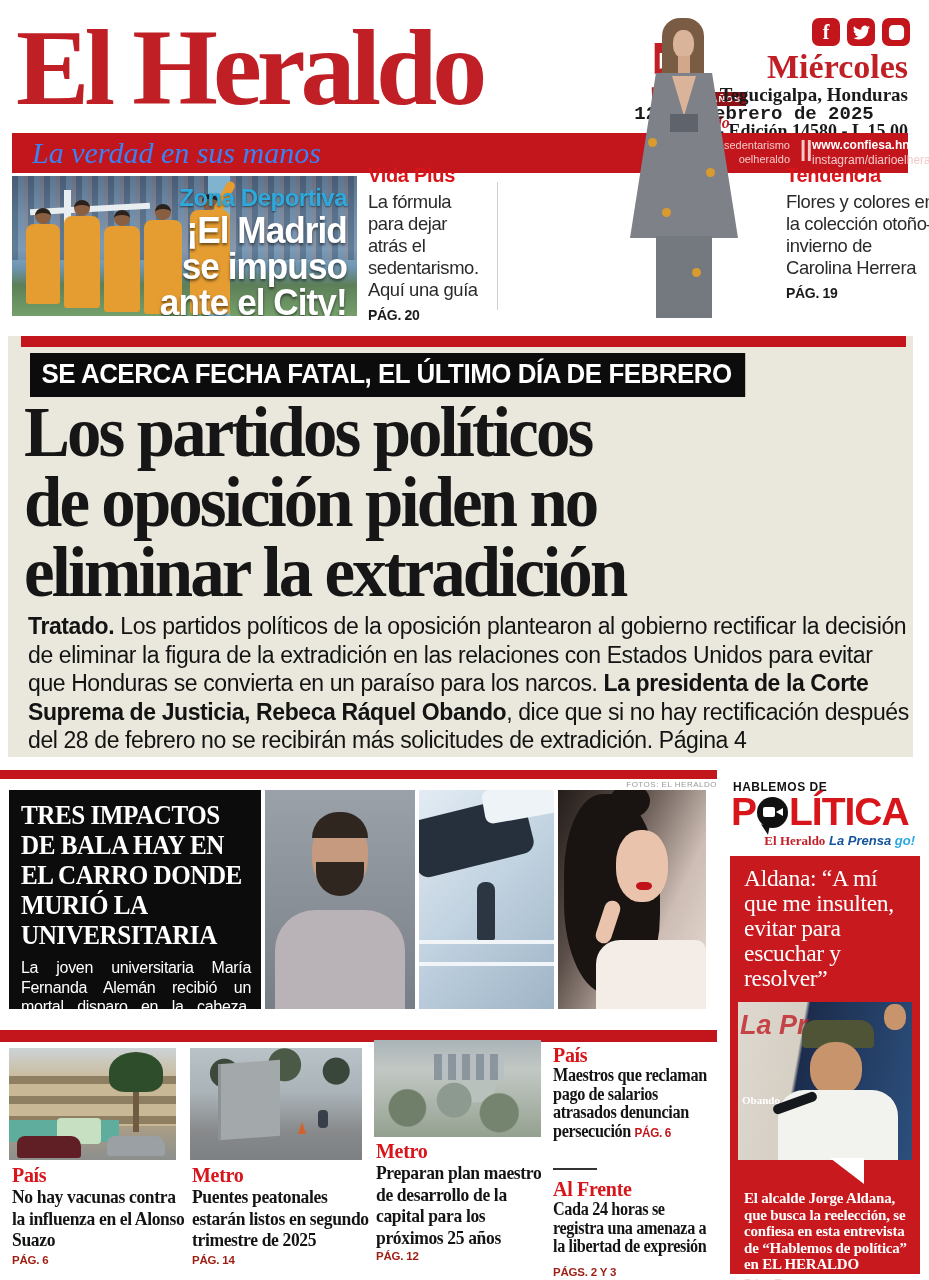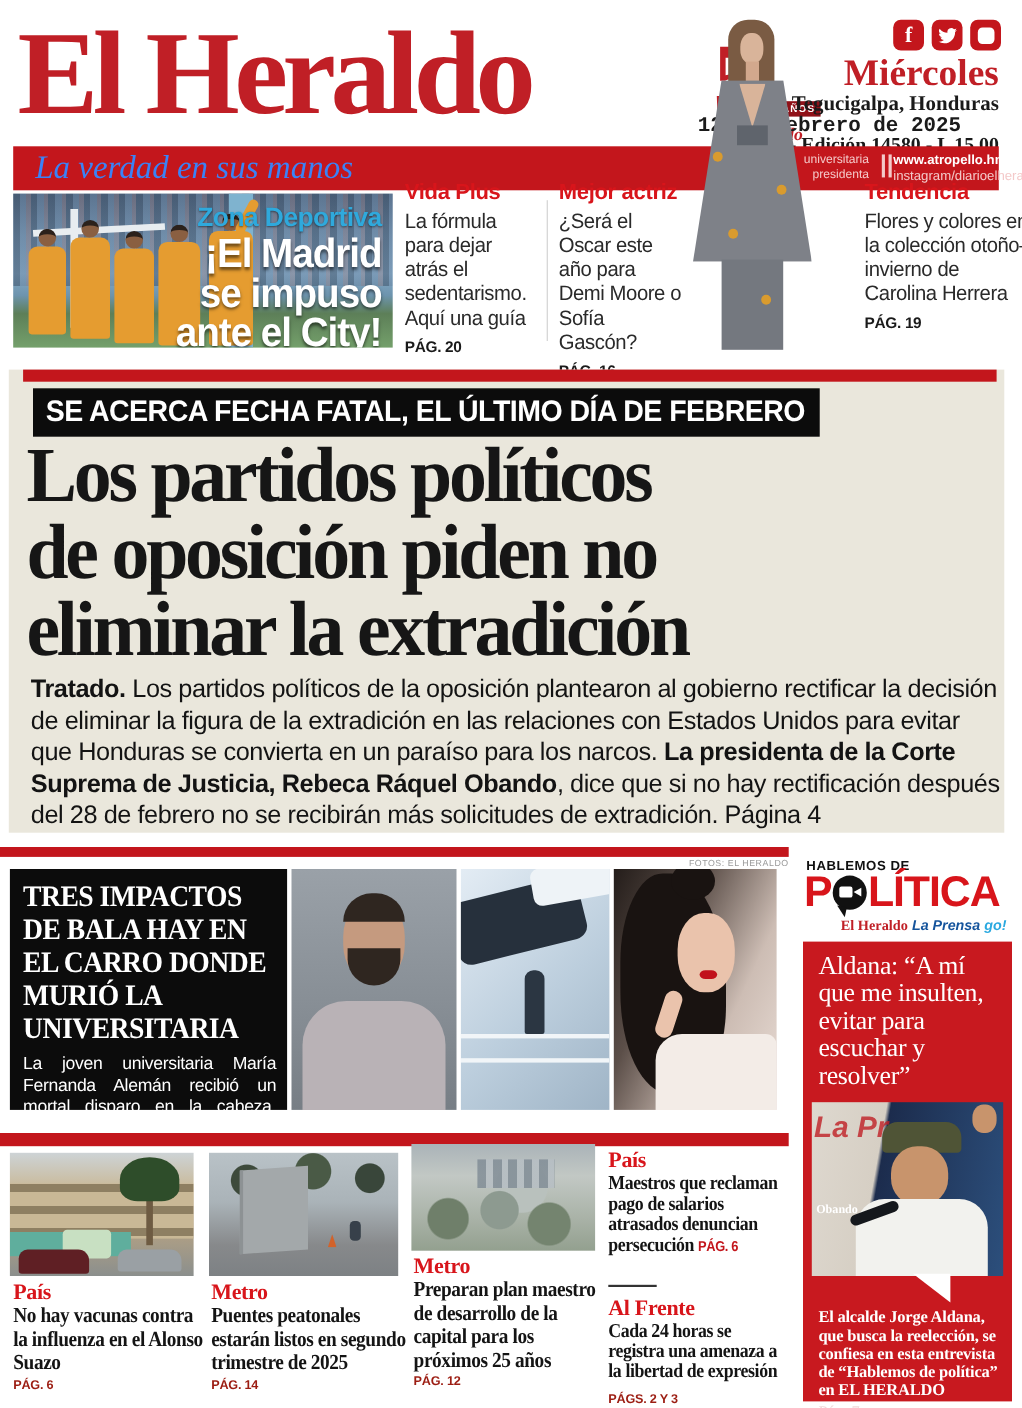--- a/index.html
+++ b/index.html
@@ -185,26 +185,26 @@
     </div>
   </div>
   <div class="abs day">Miércoles</div>
   <div class="abs loc">Tegucigalpa, Honduras</div>
   <div class="abs date">12 de febrero de 2025</div>
   <div class="abs edition">XLV - Edición 14580 - L 15.00</div>
 
   <div class="abs tagline-bar"></div>
   <div class="abs tagline">La verdad en sus manos</div>
   <div class="abs handles">
-    <div>universitaria</div>
-    <div>presidenta</div>
+    <div>sedentarismo</div>
+    <div>oelheraldo</div>
   </div>
   <div class="abs bar-sep" style="left:800px;">||</div>
   <div class="abs site-block" style="left:812px; width:96px;">
-    <div class="www">www.atropello.hn</div>
+    <div class="www">www.confiesa.hn</div>
     <div class="ig">instagram/diarioelheraldo</div>
   </div>
 
   <div class="abs sports-photo">
     <div class="crowd"></div>
     <div class="goal-bar"></div>
     <div class="goal-post"></div>
     <div class="pylon"></div>
     <div class="player" style="left:14px; top:48px; width:34px; height:80px;">
         <div class="head"></div>
@@ -227,25 +227,20 @@
     <div class="sports-line" style="top:72px;">se impuso</div>
     <div class="sports-line" style="top:108px;">ante el City!</div>
   </div>
 
   <div class="abs teaser" style="left:368px; width:122px;">
     <div class="t-label">Vida Plus</div>
     <div class="t-text">La fórmula para dejar atrás el sedentarismo. Aquí una guía</div>
     <div class="t-page">PÁG. 20</div>
   </div>
   <div class="abs vdiv" style="left:497px;"></div>
-  <div class="abs teaser" style="left:508px; width:116px;">
-    <div class="t-label">Mejor actriz</div>
-    <div class="t-text">¿Será el Oscar este año para Demi Moore o Sofía Gascón?</div>
-    <div class="t-page">PÁG. 16</div>
-  </div>
   <div class="abs teaser" style="left:755px; width:160px;margin-left:31px;">
     <div class="t-label">Tendencia</div>
     <div class="t-text">Flores y colores en la colección otoño–invierno de Carolina Herrera</div>
     <div class="t-page">PÁG. 19</div>
   </div>
 
   <div class="abs model">
     <div class="hair"></div>
     <div class="face"></div>
     <div class="neck"></div>

